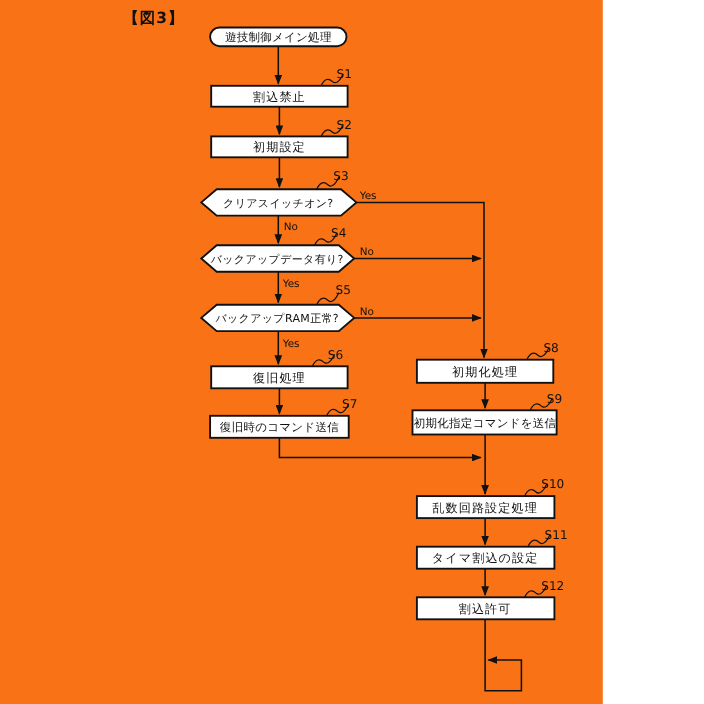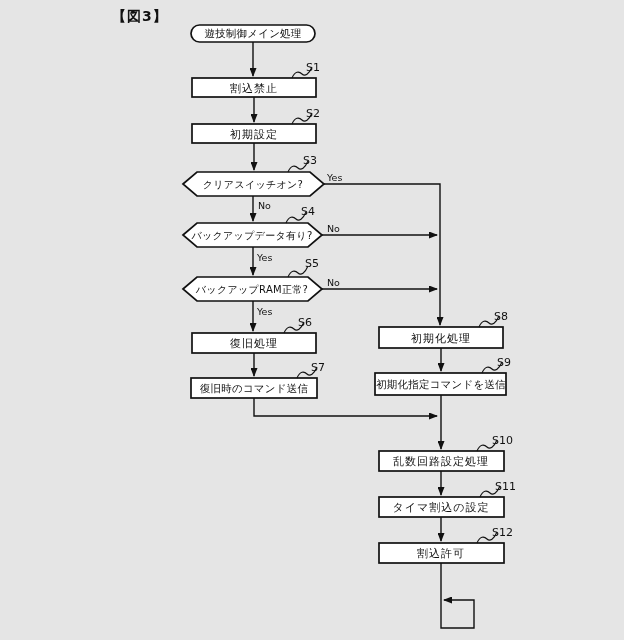--- a/index.html
+++ b/index.html
@@ -1,17 +1,17 @@
 <!DOCTYPE html>
 <html><head>
 <meta charset="utf-8">
 <style>
   html,body { margin:0; padding:0; background:#ffffff; }
   .canvas {
-    position:relative; width:624px; height:640px; background:#e5e5e5;
+    position:relative; width:548px; height:640px; background:#f97316;
     font-family:"DejaVu Sans","Liberation Sans",sans-serif;
   }
   svg { display:block; }
   svg text { fill:#111111; font-family:"DejaVu Sans","Liberation Sans",sans-serif; }
   .fig-label   { font-size:14px; font-weight:bold; letter-spacing:1px; }
   .node-text   { font-size:11px; text-anchor:middle; letter-spacing:1px; }
   .node-text-sm{ font-size:10.5px; text-anchor:middle; letter-spacing:0.2px; }
   .hex-text    { font-size:10px; text-anchor:middle; letter-spacing:0.3px; }
   .step-label  { font-size:11px; }
   .branch-label{ font-size:9.5px; }

